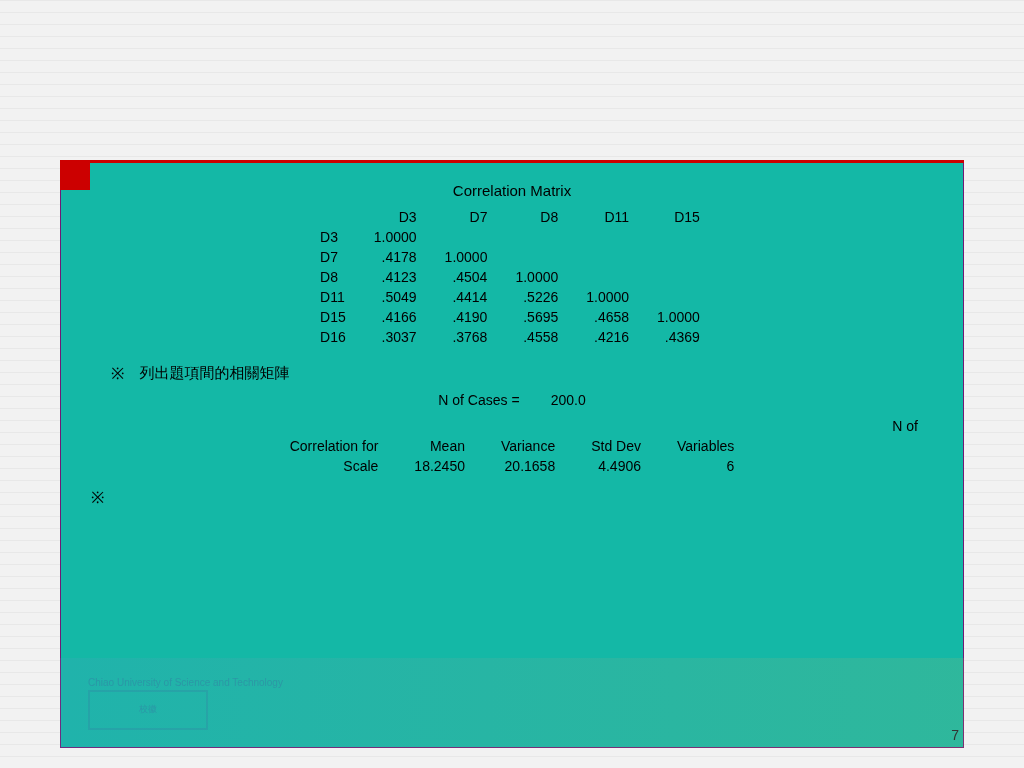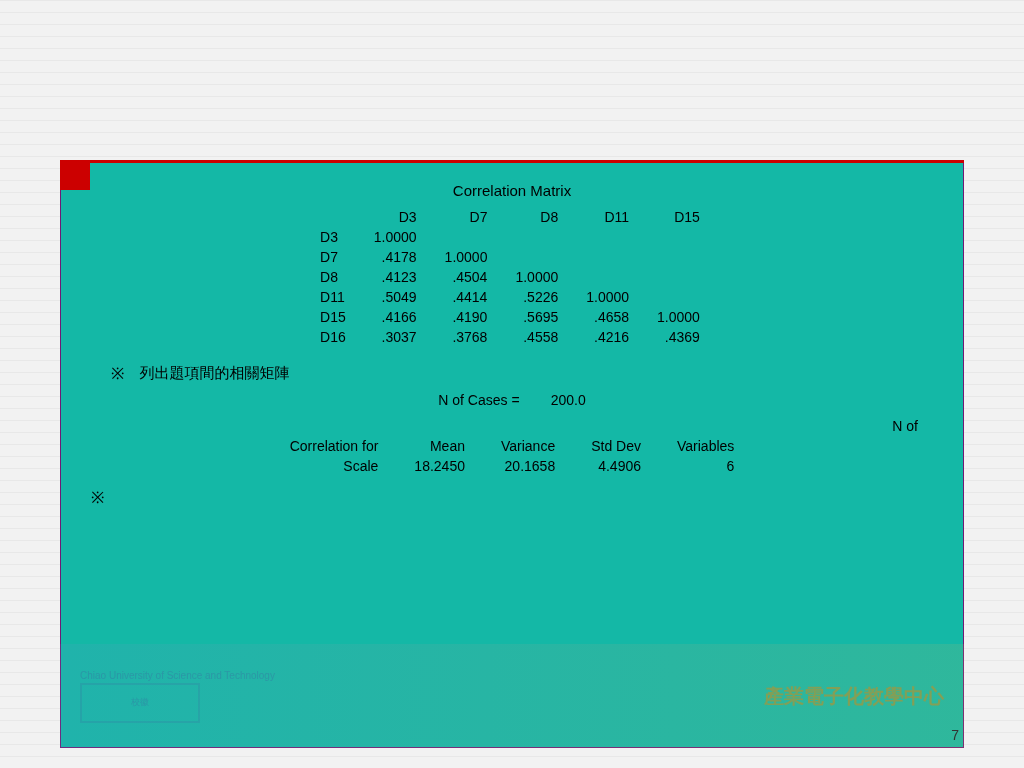--- a/index.html
+++ b/index.html
@@ -149,26 +149,26 @@
       align-items: center;
       gap: 15px;
     }
 
     
     .watermark-area {
       position: absolute;
       bottom: 20px;
       left: 60px;
       right: 60px;
-      height: 104px;
+      height: 90px;
       background: linear-gradient(to right, rgba(100,150,200,0.15), rgba(200,180,100,0.15));
       display: flex;
       align-items: center;
       justify-content: space-between;
-      padding: 5px 20px;
+      padding: 5px 28px;
       z-index: 3;
     }
 
     .watermark-left {
       color: rgba(80,120,180,0.4);
       font-size: 11px;
       text-align: center;
     }
 
     .watermark-right {
@@ -311,18 +311,15 @@
   </div>
 </div>
 
 <div class="watermark-area">
   <div class="watermark-left">
     <div style="font-size:10px; color: rgba(60,100,160,0.35);">Chiao University of Science and Technology</div>
     <div style="width:120px; height:40px; border: 2px solid rgba(60,100,160,0.2); display:flex; align-items:center; justify-content:center; margin-top:2px;">
       <span style="font-size:9px; color:rgba(60,100,160,0.35);">校徽</span>
     </div>
   </div>
-  <div class="watermark-right" style="color: rgba(200,140,30,0.55); font-size:20px;">
-    產業電子化教學中心
-  </div>
 </div>
 
 <div class="page-number">7</div>
 
 </body></html>

